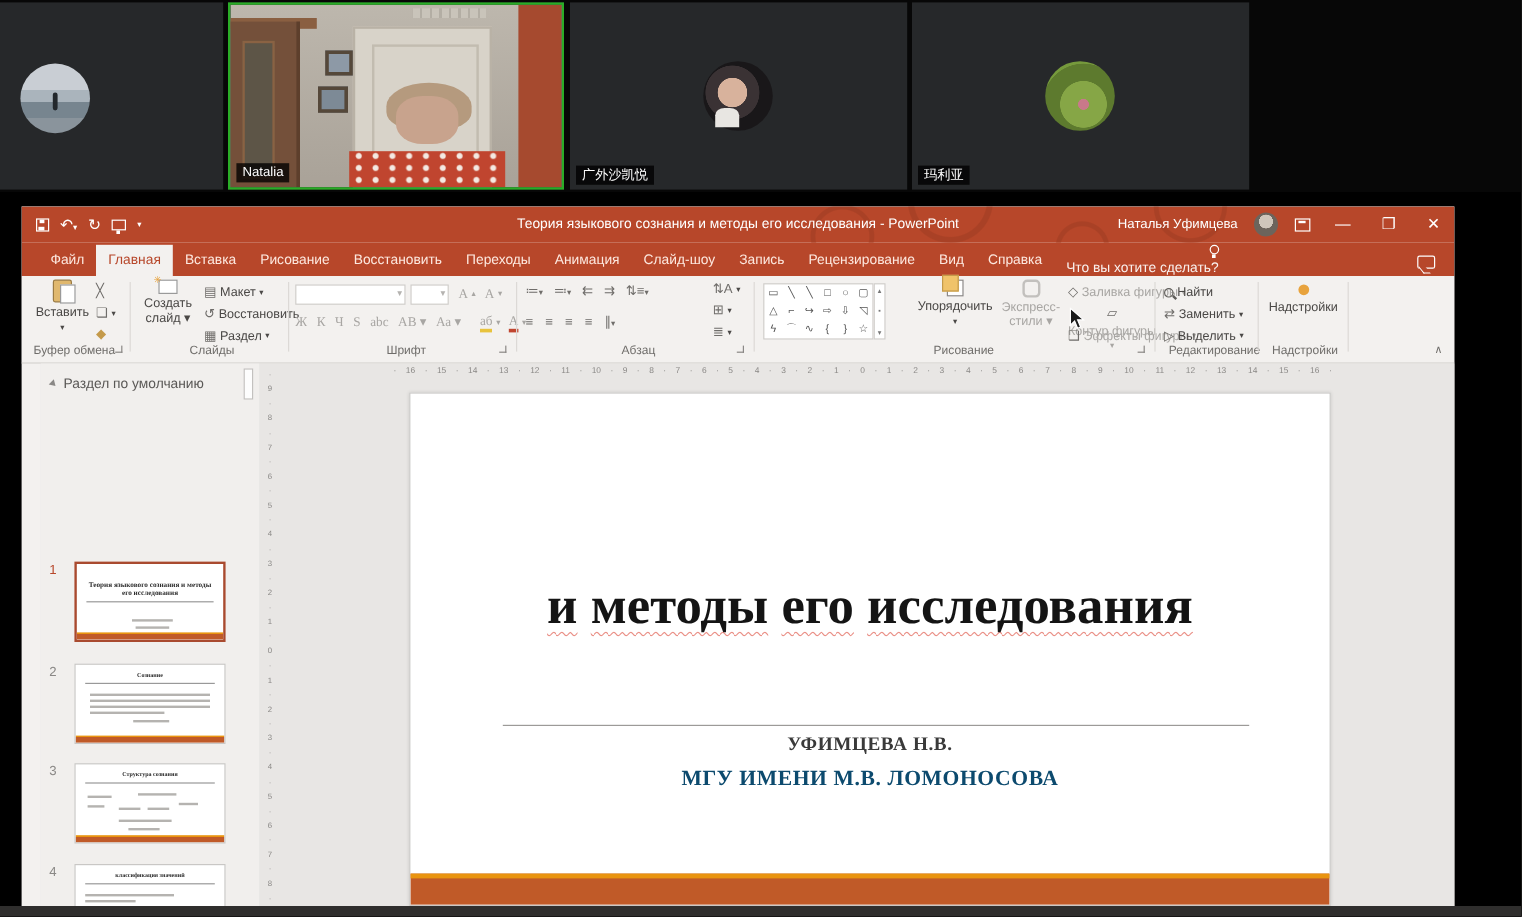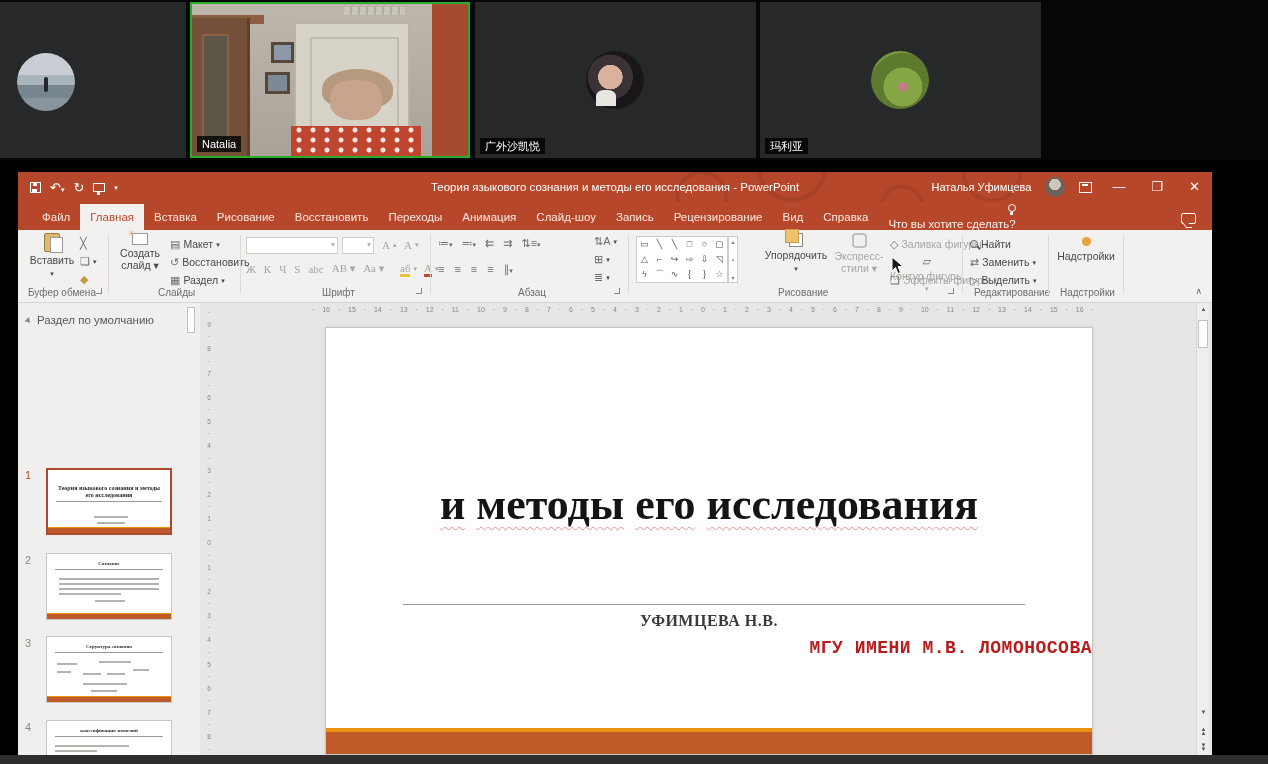--- a/index.html
+++ b/index.html
@@ -102,21 +102,21 @@
   .i-arrange{width:14px;height:14px;background:#fff;border:1px solid #8a8886;margin:0 auto 2px;position:relative;}
   .i-arrange::before{content:'';position:absolute;left:-5px;top:-5px;width:12px;height:12px;background:#f0c36a;border:1px solid #c49a4a;}
   .i-qstyle{width:15px;height:15px;border:2px solid #c2c0bd;border-radius:4px;margin:0 auto 2px;}
   .i-search{width:8px;height:8px;border:1.5px solid #5f5d5a;border-radius:50%;position:relative;display:inline-block;}
   .i-search::after{content:'';position:absolute;left:6px;top:6px;width:4px;height:1.5px;background:#5f5d5a;transform:rotate(45deg);}
   .dot-addin{width:9px;height:9px;border-radius:50%;background:#e8a33d;margin:4px auto 4px;}
   .collapse{position:absolute;right:10px;top:56px;color:#6f6d6a;font-size:9px;}
   .cursor{position:absolute;width:13px;height:19px;z-index:50;}
 
   
-  .content{position:absolute;left:0;top:131px;width:100%;height:452px;background:#e8e6e4;}
+  .content{position:absolute;left:16px;top:131px;width:100%;height:452px;background:#e8e6e4;}
   .panel{position:absolute;left:0;top:0;width:182px;height:100%;background:#f1efed;}
   .sect{position:absolute;left:8px;top:11px;font-size:11.5px;color:#5a5856;white-space:nowrap;}
   .sect .tri{display:inline-block;width:0;height:0;border-left:5px solid #8a8886;border-top:3px solid transparent;border-bottom:3px solid transparent;margin-right:6px;transform:rotate(45deg);}
   .thumbrow{position:absolute;left:0;width:182px;}
   .tnum{position:absolute;left:7px;top:1px;font-size:11px;color:#8a8886;}
   .thumbrow.sel .tnum{color:#b7472a;}
   .tbox{position:absolute;left:28px;top:0;width:126px;height:67px;background:#fff;border:1px solid #c9c7c5;overflow:hidden;}
   .thumbrow.sel .tbox{border:2px solid #a94a2f;}
   .tbox::after{content:'';position:absolute;left:0;bottom:0;width:100%;height:6px;
                background:linear-gradient(#e9940f 0 22%,#c05a28 22%);}
@@ -134,22 +134,22 @@
 
   .canvas{position:absolute;left:307px;top:24px;width:768px;height:428px;background:#fff;border:1px solid #c9c7c5;
           box-shadow:0 0 3px rgba(0,0,0,.12);overflow:hidden;}
   .slide-title{position:absolute;left:0;top:150px;width:100%;text-align:center;
                font-family:"Liberation Serif",serif;font-weight:bold;font-size:44px;line-height:54px;color:#141414;}
   .wavy{text-decoration:underline;text-decoration-style:wavy;text-decoration-color:#ea9188;
         text-decoration-thickness:1px;text-underline-offset:7px;text-decoration-skip-ink:none;}
   .slide-rule{position:absolute;left:77px;top:276px;width:622px;height:1px;background:#9c9a98;}
   .slide-author{position:absolute;left:0;top:284px;width:100%;text-align:center;
                 font-family:"Liberation Serif",serif;font-weight:bold;font-size:16px;color:#3a3a3a;letter-spacing:.5px;}
-  .slide-affil{position:absolute;left:0;top:310px;width:100%;text-align:right;
-               font-family:Liberation Mono, monospace;font-weight:bold;font-size:18px;color:#b91c1c;letter-spacing:.5px;}
+  .slide-affil{position:absolute;left:0;top:310px;width:100%;text-align:center;
+               font-family:Liberation Serif, serif;font-weight:bold;font-size:18px;color:#0c4a6e;letter-spacing:.5px;}
   .band{position:absolute;left:0;bottom:0;width:100%;height:26px;background:#c05a28;border-top:4px solid #e9940f;}
 
   .vscroll{position:absolute;left:1178px;top:0;width:13px;height:100%;background:#f0eeec;border-left:1px solid #dad8d5;
            font-size:6px;color:#555;}
   .vscroll .sb{position:absolute;left:0;width:13px;text-align:center;}
   .vscroll .vthumb{position:absolute;left:1px;top:17px;width:10px;height:28px;background:#fdfdfd;border:1px solid #c3c1bf;}
   .dblarrow{line-height:4px;}
 
   .bottomstrip{position:absolute;left:0;top:755px;width:1268px;height:9px;background:#2f2e2d;}
 </style>

